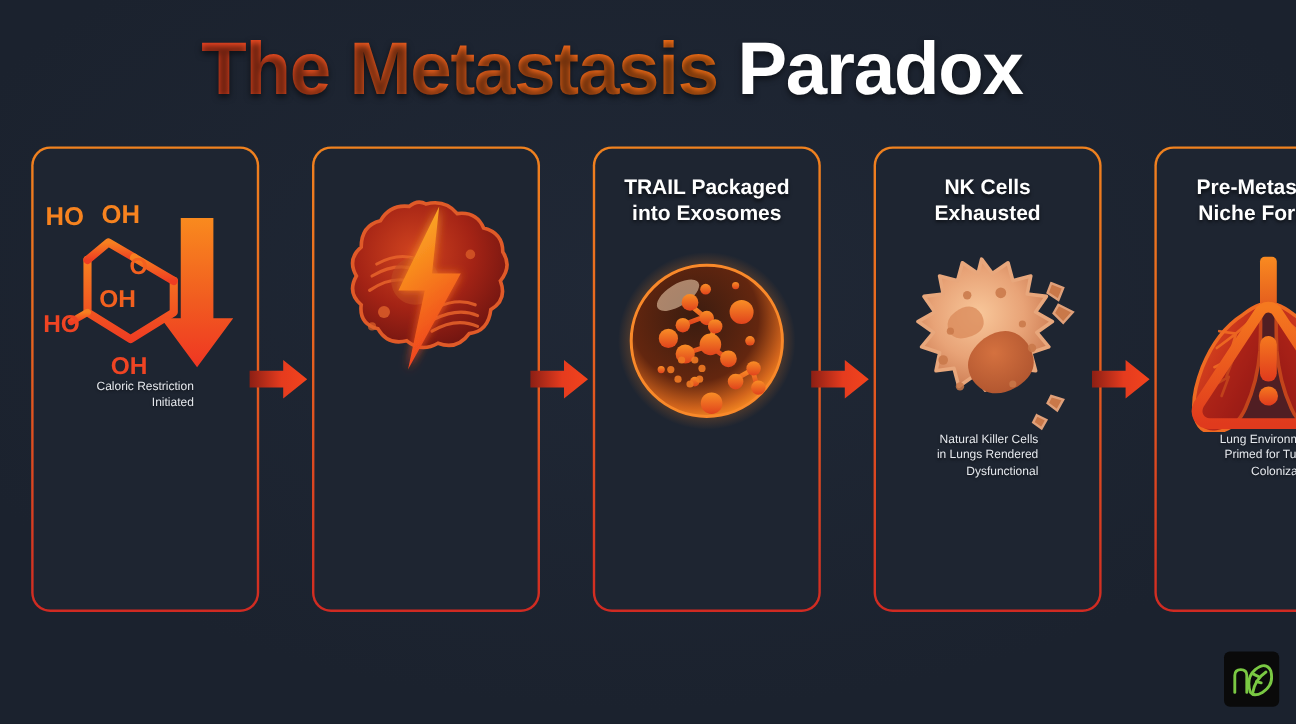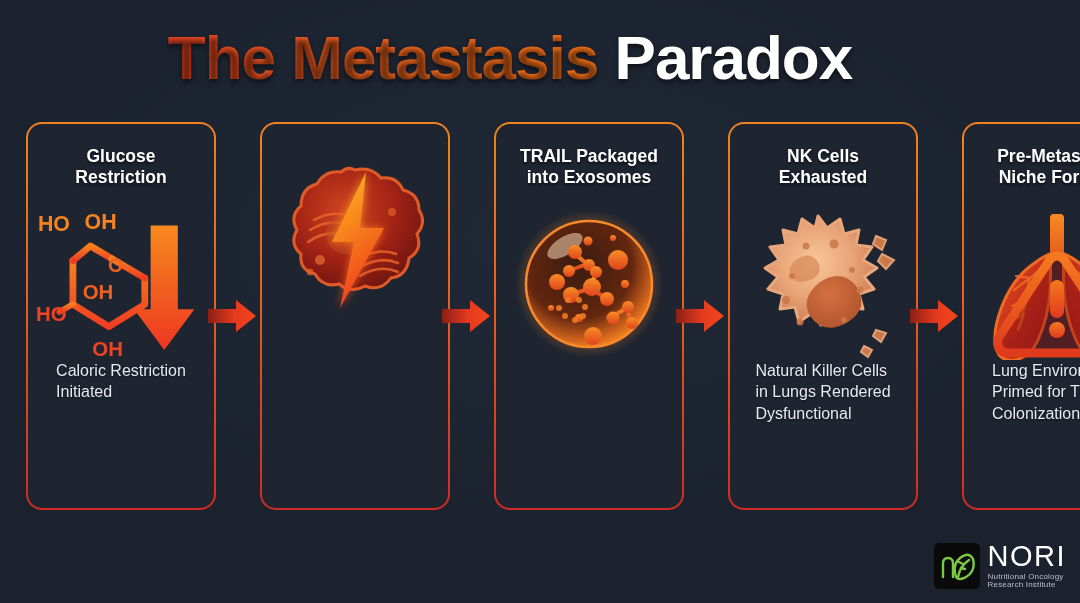--- a/index.html
+++ b/index.html
@@ -58,22 +58,22 @@
     line-height:1.18; text-align:center;
     text-shadow:0 2px 3px rgba(0,0,0,.6);
     min-height:44px;
   }
   .icon-wrap {
     flex:0 0 170px;
     display:flex; align-items:flex-end; justify-content:center;
     width:100%;
   }
   .card-desc {
-    color:#e6e9ee; font-size:16px; line-height:1.33;
-    text-align:left; font-weight:400;
+    color:#e6e9ee; font-size:10px; line-height:1.33;
+    text-align:right; font-weight:400;
     text-shadow:0 1px 2px rgba(0,0,0,.5);
   }
 
   
   .arrow {
     flex:0 0 18px;
     display:flex; align-items:center; justify-content:center;
     position:relative;
   }
   .arrow svg { overflow:visible; }
@@ -106,24 +106,20 @@
 
   <h1 id="title">
     <span class="grad">The Metastasis</span>
     <span class="plain">Paradox</span>
   </h1>
 
   <div id="row">
 
     <div class="card">
       <div class="card-inner">
-        <div class="card-title">
-          <span>Glucose</span><br>
-          <span>Restriction</span>
-        </div>
         <div class="icon-wrap">
           <svg width="175" height="160" viewBox="0 0 175 160">
             <defs>
               <linearGradient id="g1ring" x1="0" y1="0" x2="0" y2="1">
                 <stop offset="0%" stop-color="#f78020"></stop>
                 <stop offset="100%" stop-color="#ef3d22"></stop>
               </linearGradient>
               <linearGradient id="g1arr" x1="0" y1="0" x2="0" y2="1">
                 <stop offset="0%" stop-color="#f98a1e"></stop>
                 <stop offset="55%" stop-color="#f15c20"></stop>
@@ -411,22 +407,15 @@
     <div class="mark">
       <svg width="36" height="30" viewBox="0 0 36 30">
         <g fill="none" stroke="#7ac943" stroke-width="2.4" stroke-linecap="round" stroke-linejoin="round">
           <path d="M4 26 L4 12 q0 -5 5 -5 q5 0 5 5 L14 26"></path>
           <path d="M17 26 q-4 -12 4 -19 q9 -7 13 1 q3 12 -7 18 q-7 4 -10 0 Z"></path>
           <path d="M30 9 q-9 6 -11 17"></path>
           <path d="M24 13 L20 11 M26 18 L22 17"></path>
         </g>
       </svg>
     </div>
-    <div class="wordmark">
-      <div class="nori">NORI</div>
-      <div class="sub">
-        <span>Nutritional Oncology</span>
-        <span>Research Institute</span>
-      </div>
-    </div>
   </div>
 
 </div>
 
 </body></html>

